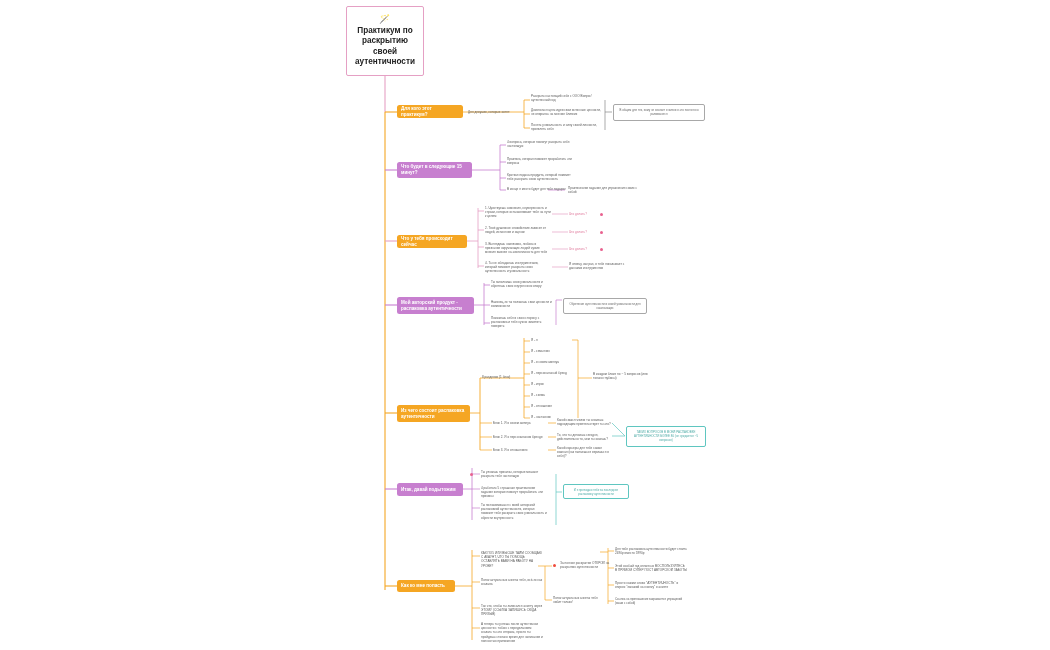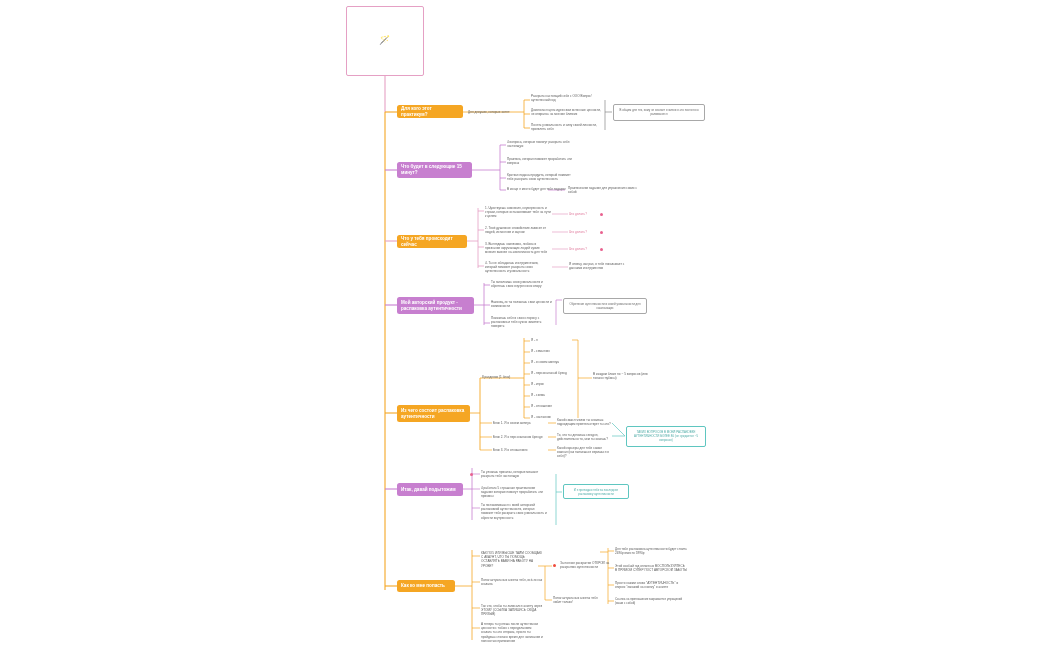--- a/index.html
+++ b/index.html
@@ -158,20 +158,21 @@
     <path d="M600,552 L608,552" stroke="#f5a623" stroke-width="0.7" fill="none"></path>
     <path d="M608,548 L608,604" stroke="#f5a623" stroke-width="0.7" fill="none"></path>
     <path d="M608,551 L614,551" stroke="#f5a623" stroke-width="0.7" fill="none"></path>
     <path d="M608,568 L614,568" stroke="#f5a623" stroke-width="0.7" fill="none"></path>
     <path d="M608,585 L614,585" stroke="#f5a623" stroke-width="0.7" fill="none"></path>
     <path d="M608,601 L614,601" stroke="#f5a623" stroke-width="0.7" fill="none"></path>
   </svg>
 
   <div class="abs root">
     <div class="wand">🪄</div>
+    <div class="rtitle">Практикум по раскрытию своей аутентичности</div>
   </div>
 
   <div class="abs mnode orange" style="left:397px;top:105px;width:66px;height:13px;">
     <span>Для кого этот практикум?</span>
   </div>
   <div class="abs leaf" style="left:468px;top:110px;width:52px;">Для девушек, которые хотят:</div>
   <div class="abs leaf" style="left:531px;top:94px;width:72px;">Раскрыть настоящий себя с ООО Вопрос! аутентичный код</div>
   <div class="abs leaf" style="left:531px;top:108px;width:72px;">Докопаться цель идеи свои истинные ценности, не опираясь на мнение близких</div>
   <div class="abs leaf" style="left:531px;top:123px;width:72px;">Понять уникальность и силу своей личности, проявлять себя</div>
   <div class="abs callout gray" style="left:613px;top:104px;width:92px;height:17px;">В общем для тех, кому не хватает в жизни в это постоянно развиваются</div>

